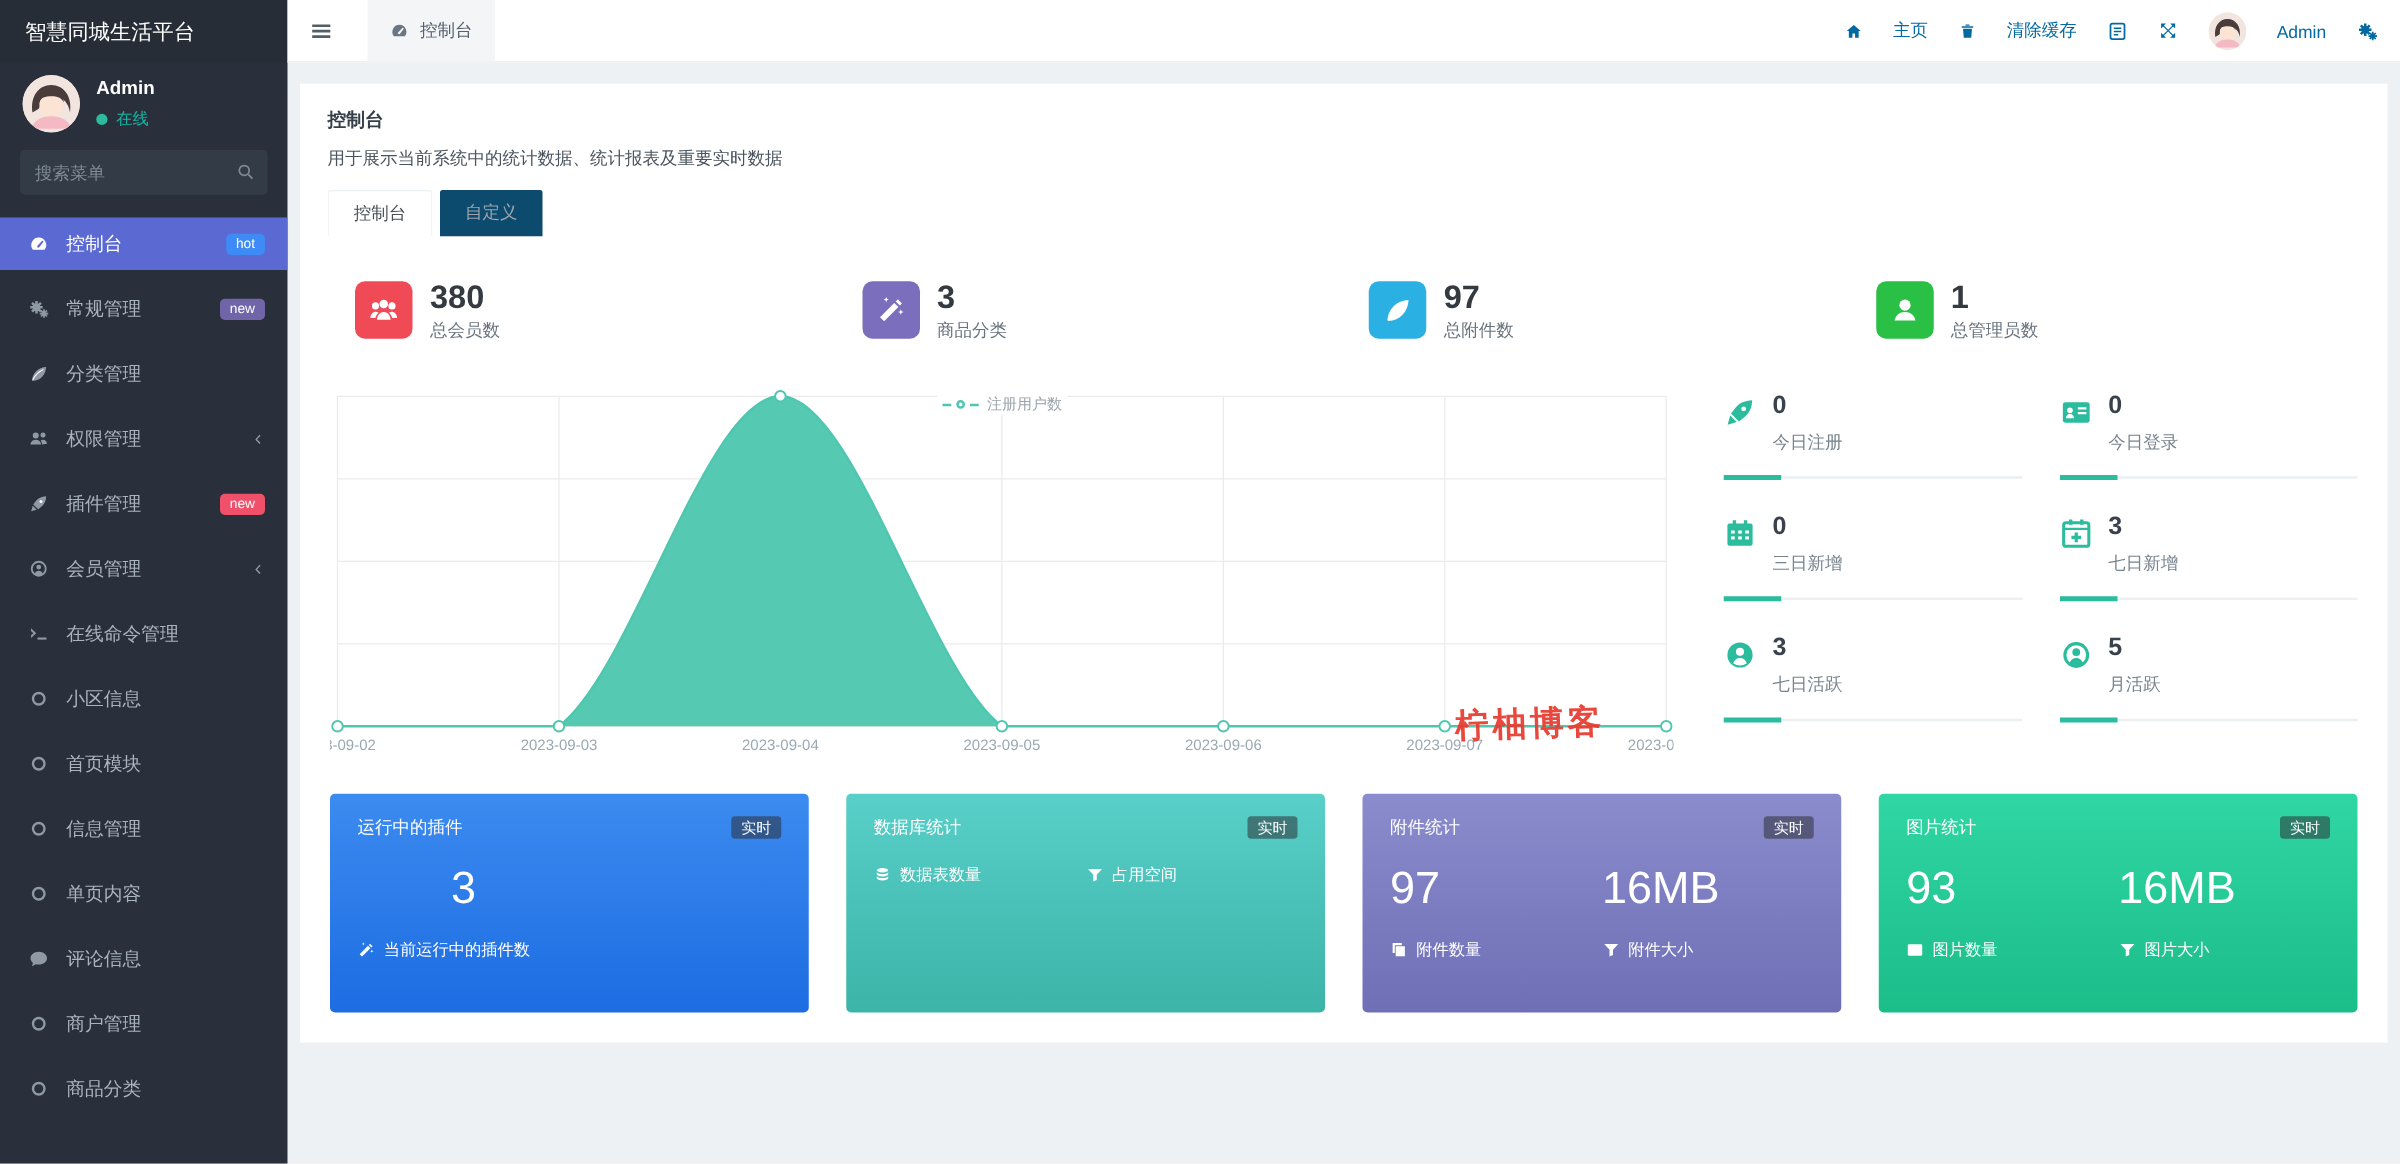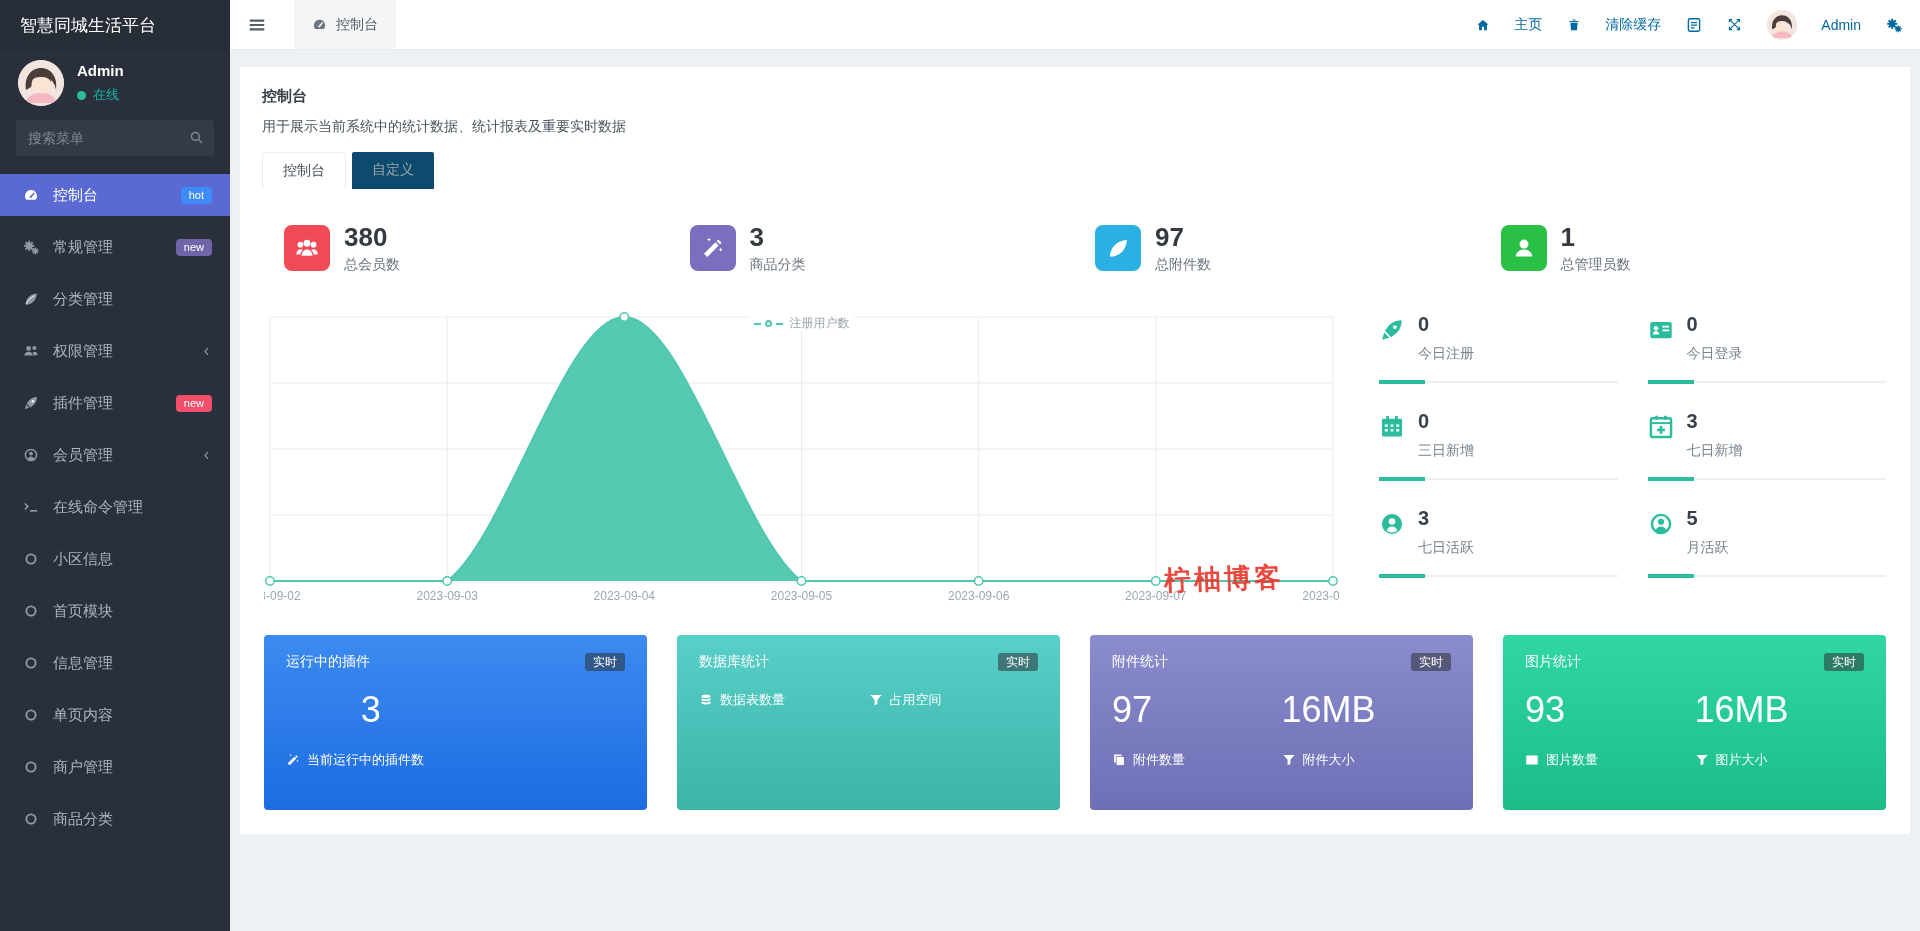--- a/index.html
+++ b/index.html
@@ -250,20 +250,29 @@
     <span class="mi-label">信息管理</span>
 
   </div>
       <div class="menu-item">
     <span class="ic mi-ic">
           <svg viewBox="0 0 16 16" width="16" height="16" fill="currentColor">
             <circle cx="8" cy="8" r="4.6" fill="none" stroke="currentColor" stroke-width="1.9"></circle>
           </svg>
         </span>
     <span class="mi-label">单页内容</span>
+
+  </div>
+      <div class="menu-item">
+    <span class="ic mi-ic">
+          <svg viewBox="0 0 16 16" width="16" height="16" fill="currentColor">
+            <path d="M8 2.4c3.7 0 6.6 2.3 6.6 5.1S11.7 12.6 8 12.6c-.8 0-1.5-.1-2.2-.3l-3.3 1.6.9-2.7C2.2 10.3 1.4 9 1.4 7.5c0-2.8 2.9-5.1 6.6-5.1z"></path>
+          </svg>
+        </span>
+    <span class="mi-label">评论信息</span>
 
   </div>
       <div class="menu-item">
     <span class="ic mi-ic">
           <svg viewBox="0 0 16 16" width="16" height="16" fill="currentColor">
             <circle cx="8" cy="8" r="4.6" fill="none" stroke="currentColor" stroke-width="1.9"></circle>
           </svg>
         </span>
     <span class="mi-label">商户管理</span>
 

